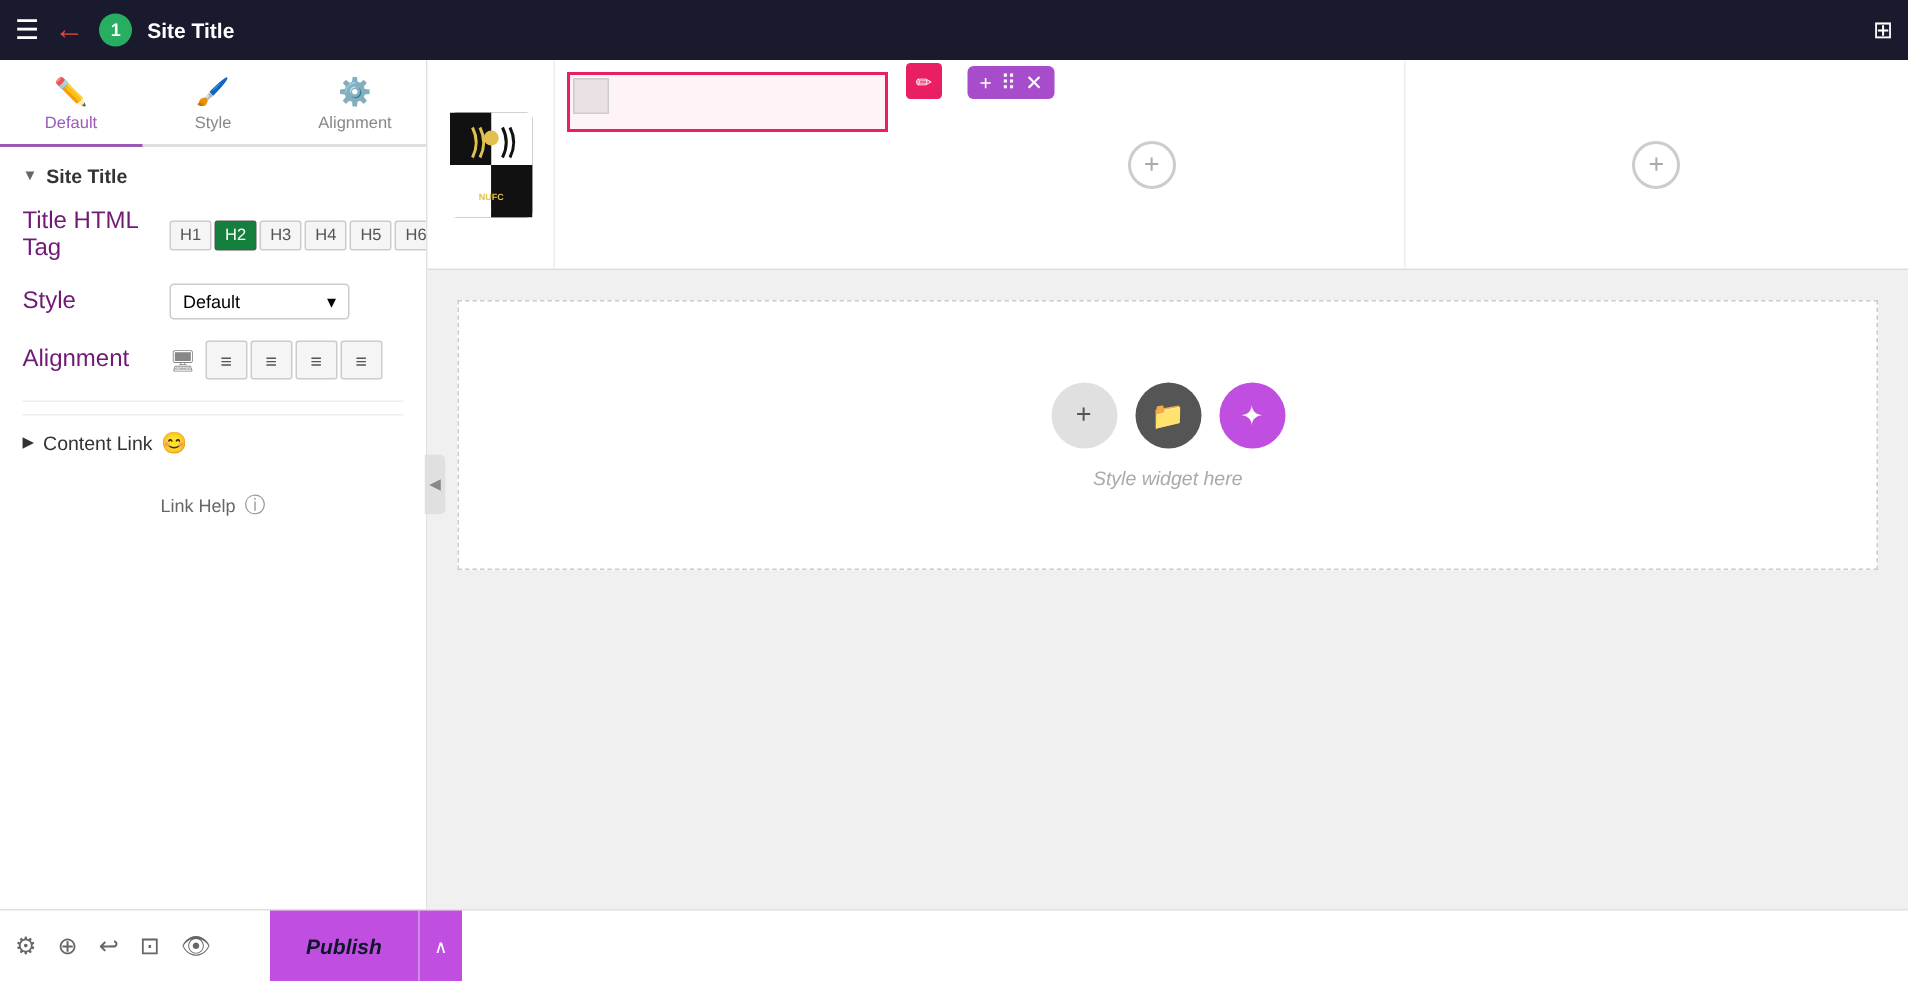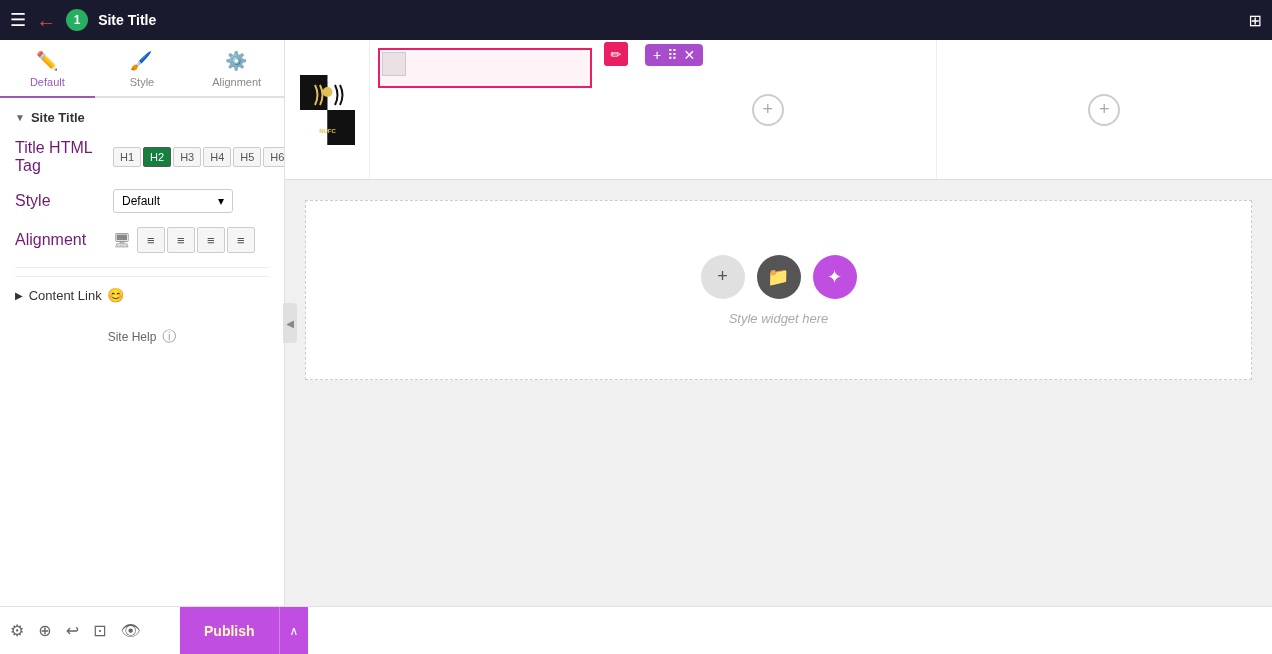--- a/index.html
+++ b/index.html
@@ -416,26 +416,27 @@
       font-size: 16px;
       cursor: pointer;
     }
     .publish-btn-group {
       display: flex;
       align-items: stretch;
       height: 48px;
     }
     .publish-btn {
       background: #c04ee0;
-      color: #fef9c3;
+      color: #0f172a;
       border: none;
       padding: 0 24px;
       font-size: 14px;
       font-weight: bold;
       cursor: pointer;
+      font-style: italic;
     }
     .publish-chevron {
       background: #c04ee0;
       border: none;
       border-left: 1px solid rgba(255,255,255,0.3);
       color: #fff;
       padding: 0 10px;
       cursor: pointer;
       font-size: 12px;
     }
@@ -518,21 +519,21 @@
 
         <div style="border-top:1px solid #eee;margin: 8px 0;"></div>
 
         <div class="wrapper-link-row">
           <span class="arrow-right">▶</span>
           <span>Content Link</span>
           <span class="wrapper-emoji">😊</span>
         </div>
 
         <div class="need-help">
-          <span>Site Help</span>
+          <span>Link Help</span>
           <span style="font-size:14px;color:#999;">ⓘ</span>
         </div>
 
       </div>
     </div>
 
     <div class="collapse-handle">
       <span>◀</span>
     </div>
   </div>

